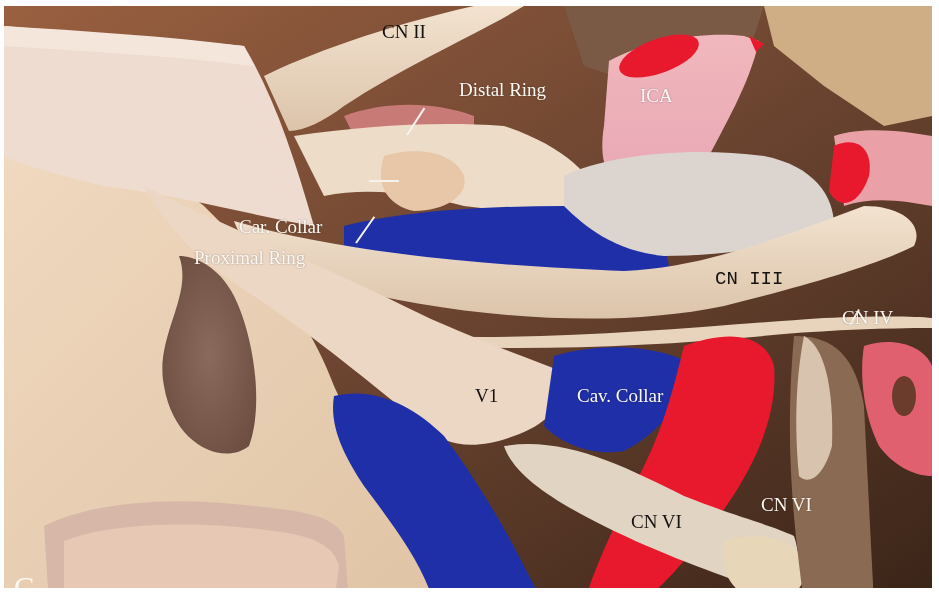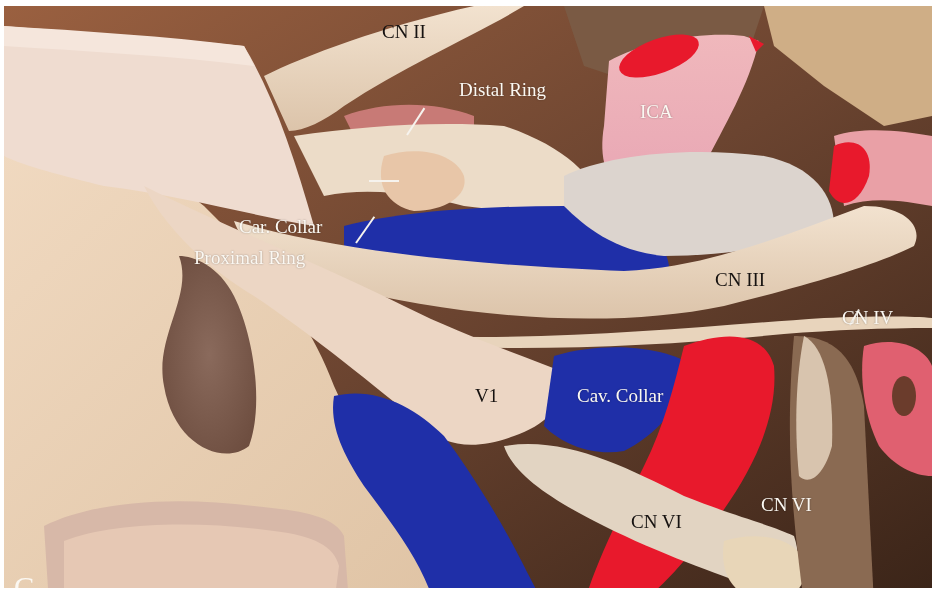--- a/index.html
+++ b/index.html
@@ -105,24 +105,24 @@
     <ellipse cx="900" cy="390" rx="12" ry="20" fill="#6b3c2c"></ellipse>
   </svg>
 
   <div class="leader" style="left:403px;top:128px;width:32px;transform:rotate(-57deg);"></div>
   <div class="leader" style="left:365px;top:174px;width:30px;"></div>
   <div class="leader" style="left:352px;top:236px;width:32px;transform:rotate(-55deg);"></div>
   <div class="leader" style="left:846px;top:318px;width:18px;transform:rotate(-60deg);"></div>
 
   <span class="lbl black" style="left:378px;top:16px;">CN II</span>
   <span class="lbl white" style="left:428px;top:74px;margin-left:27px;">Distal Ring</span>
-  <span class="lbl white" style="left:636px;top:96px;">ICA</span>
+  <span class="lbl white" style="left:636px;top:80px;">ICA</span>
   <span class="lbl white" style="left:235px;top:166px;margin-top:45px;">Car. Collar</span>
   <span class="lbl white" style="left:190px;top:242px;">Proximal Ring</span>
-  <span class="lbl black" style="left:711px;top:264px;">CN III</span>
+  <span class="lbl black" style="left:711px;top:264px;font-family:Liberation Mono, monospace;">CN III</span>
   <span class="lbl white" style="left:838px;top:272px;margin-top:30px;">CN IV</span>
   <span class="lbl black" style="left:471px;top:380px;">V1</span>
   <span class="lbl white" style="left:573px;top:380px;">Cav. Collar</span>
   <span class="lbl black" style="left:627px;top:506px;">CN VI</span>
   <span class="lbl white" style="left:757px;top:489px;">CN VI</span>
 
   <span class="panel-letter" style="left:10px;top:566px;">G</span>
 </div>
 
 </body></html>

